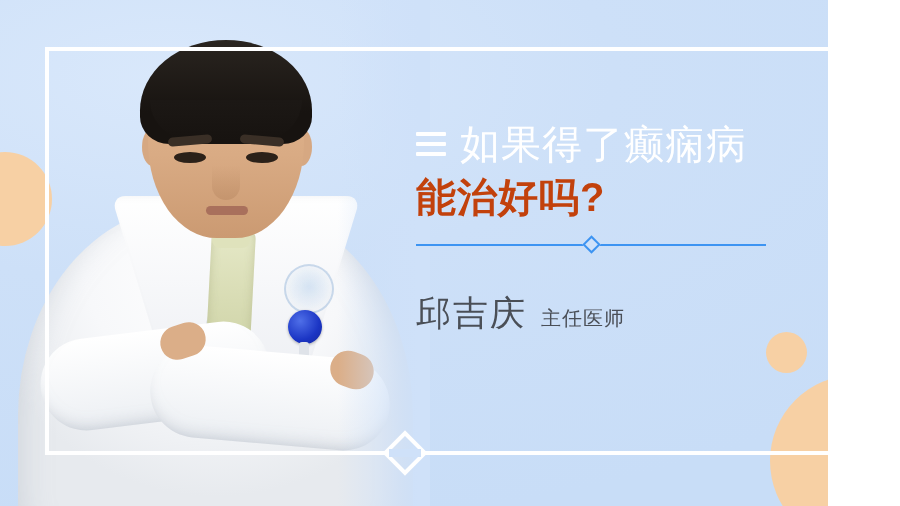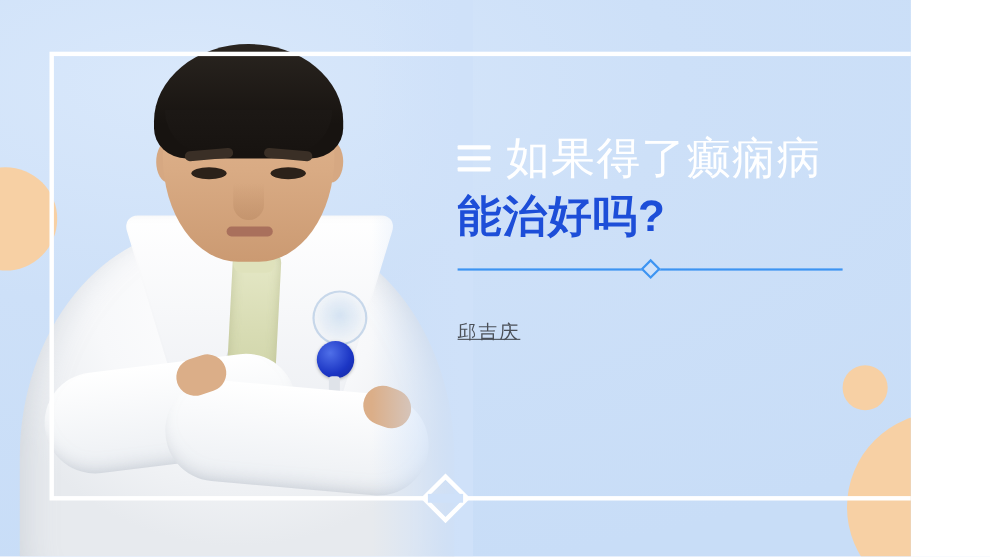--- a/index.html
+++ b/index.html
@@ -342,21 +342,21 @@
     line-height: 46px;
     color: #ffffff;
     letter-spacing: 1px;
     white-space: nowrap;
   }
   .title-line2 {
     margin-top: 2px;
     font-size: 40px;
     line-height: 50px;
     font-weight: bold;
-    color: #1d4ed8;
+    color: #c2410c;
     letter-spacing: 1px;
     white-space: nowrap;
   }
 
   .divider {
     position: relative;
     margin-top: 14px;
     width: 350px;
     height: 18px;
   }
@@ -384,23 +384,22 @@
     margin-top: 36px;
   }
   .doctor-line1 {
     display: flex;
     align-items: baseline;
     gap: 14px;
     color: #4a4f57;
     white-space: nowrap;
   }
   .doctor-name {
-    font-size: 17px;
+    font-size: 35px;
     letter-spacing: 2px;
-    text-decoration: underline;
   }
   .doctor-title {
     font-size: 20px;
     letter-spacing: 1px;
   }
   .doctor-line2 {
     margin-top: 10px;
     font-size: 20px;
     color: #4a4f57;
     letter-spacing: 1px;
@@ -492,17 +491,18 @@
     <div class="title-line2">能治好吗?</div>
 
     <div class="divider">
       <div class="divider-line"></div>
       <div class="divider-diamond"></div>
     </div>
 
     <div class="doctor-info">
       <div class="doctor-line1">
         <span class="doctor-name">邱吉庆</span>
+        <span class="doctor-title">主任医师</span>
       </div>
     </div>
 
   </div>
 </div>
 
 </body></html>

